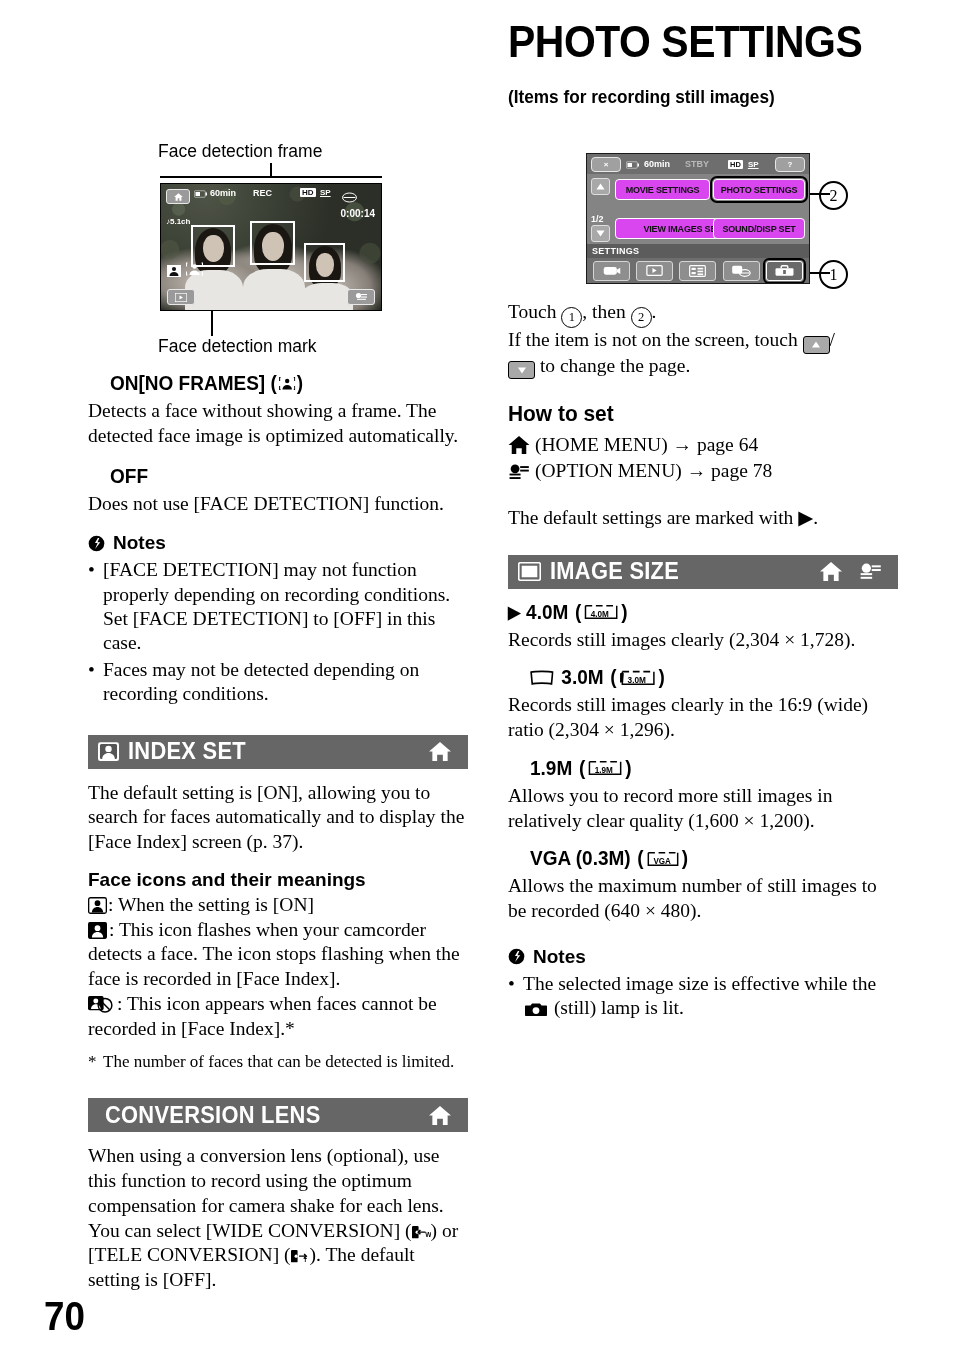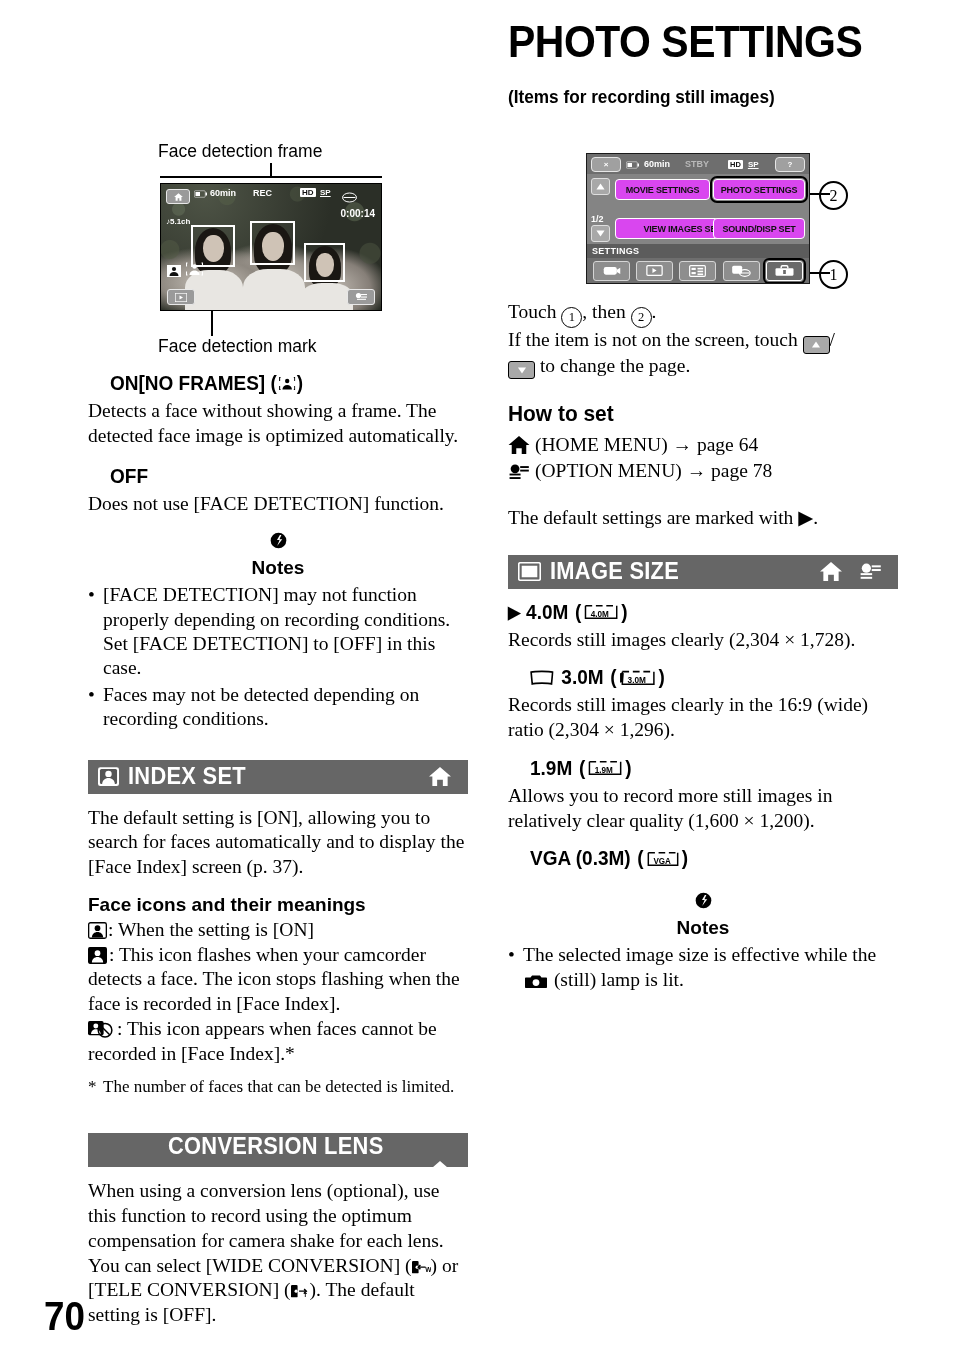--- a/index.html
+++ b/index.html
@@ -71,21 +71,21 @@
     color:#fff;
     font-family:"Liberation Sans Narrow","Liberation Sans",sans-serif;
     font-stretch:condensed;font-weight:bold;
     font-size:23px;
     letter-spacing:0.3px;
     transform:scaleX(0.95);transform-origin:left center;
   }
   .banner .bicons{margin-left:auto;display:flex;align-items:center;gap:16px;padding-right:6px;}
 
   
-  .notes-head{display:flex;align-items:center;gap:8px;margin:16px 0 4px 0;flex-direction:column;}
+  .notes-head{display:flex;align-items:center;gap:8px;margin:16px 0 4px 0;}
   .notes-head .nlabel{font-family:"Liberation Sans",sans-serif;font-weight:bold;font-size:19px;}
   ul.notes{margin:0;padding:0;list-style:none;}
   ul.notes li{
     font-size:19.5px;line-height:1.25;
     padding-left:15px;position:relative;margin-bottom:2px;
   }
   ul.notes li::before{content:"•";position:absolute;left:0;top:0;}
 
   .footnote{font-size:17px;line-height:1.24;padding-left:15px;position:relative;margin-top:10px;}
   .footnote .star{position:absolute;left:0;top:0;}
@@ -402,21 +402,21 @@
           <circle cx="24" cy="14" r="9.6" fill="none" stroke="#000" stroke-width="2.1"></circle>
           <path d="M17.5 7.5 30.5 20.5" stroke="#000" stroke-width="2.1"></path>
         </svg>
       </span><span>: This icon appears when faces cannot be recorded in [Face Index].*</span>
     </p>
 
     <p class="footnote">
       <span class="star">*</span><span>The number of faces that can be detected is limited.</span>
     </p>
 
-    <div class="banner" style="margin-top:36px;flex-direction:column;">
+    <div class="banner" style="margin-top:26px;">
       <span class="btitle" style="margin-left:7px;">CONVERSION LENS</span>
       <span class="bicons">
         <span class="ic home-wht">
           <svg width="24" height="21" viewBox="0 0 24 22">
               <path d="M12 1 0.5 11H4v10h5v-6.5h6V21h5V11h3.5z"></path>
             </svg>
         </span>
       </span>
     </div>
 
@@ -662,20 +662,21 @@
       <span style="margin-left:5px;">(</span>
       <span class="ic" style="vertical-align:-3px;margin:0 1px;">
         <svg width="34" height="16" viewBox="0 0 44 20">
           <path d="M2 2 H42" stroke="#000" stroke-width="2" stroke-dasharray="9 5"></path>
           <path d="M2 2 V18 H42 V2" fill="none" stroke="#000" stroke-width="2"></path>
           <text x="9" y="16" font-family="Liberation Sans, sans-serif" font-size="11" font-weight="bold" fill="#000">VGA</text>
         </svg>
       </span>
       <span>)</span>
     </div>
+    <p class="body indent">Allows the maximum number of still images to be recorded (640 × 480).</p>
 
     <div class="notes-head" style="margin-top:22px;">
       <span class="ic">
         <svg width="17" height="17" viewBox="0 0 20 20">
             <circle cx="10" cy="10" r="9.2" fill="#000"></circle>
             <path d="M11.6 3.4 8.2 9.3h3.1l-2.9 7.3 6.0-8.0h-3.3l2.3-5.2z" fill="#fff"></path>
           </svg>
       </span>
       <span class="nlabel">Notes</span>
     </div>

